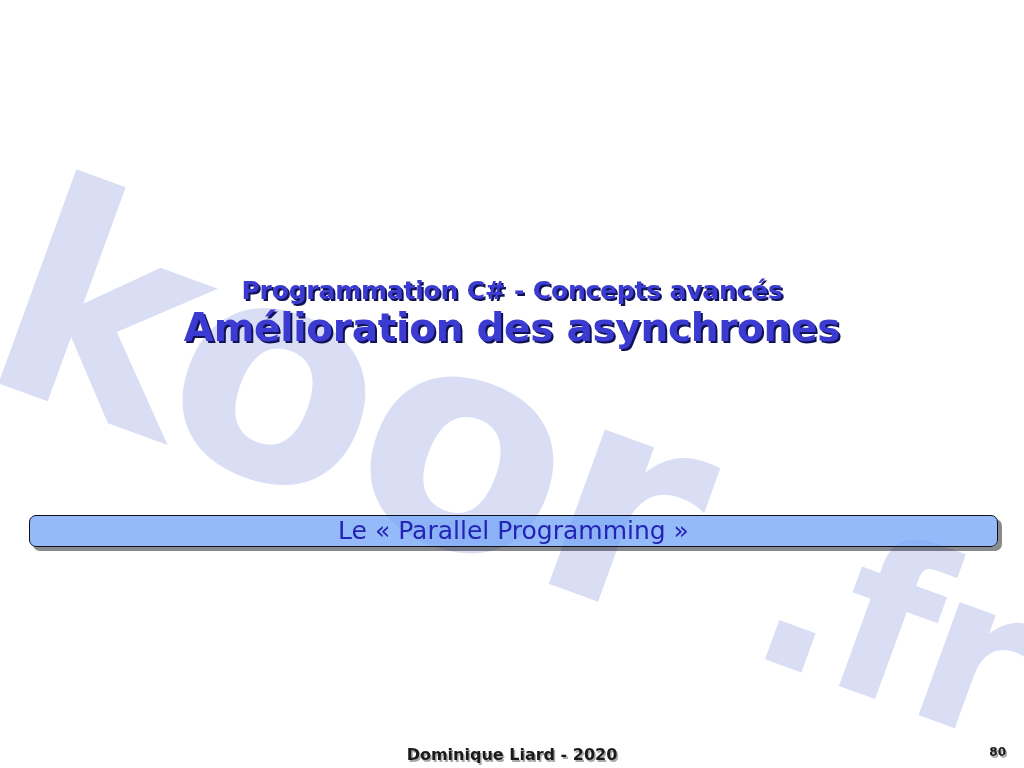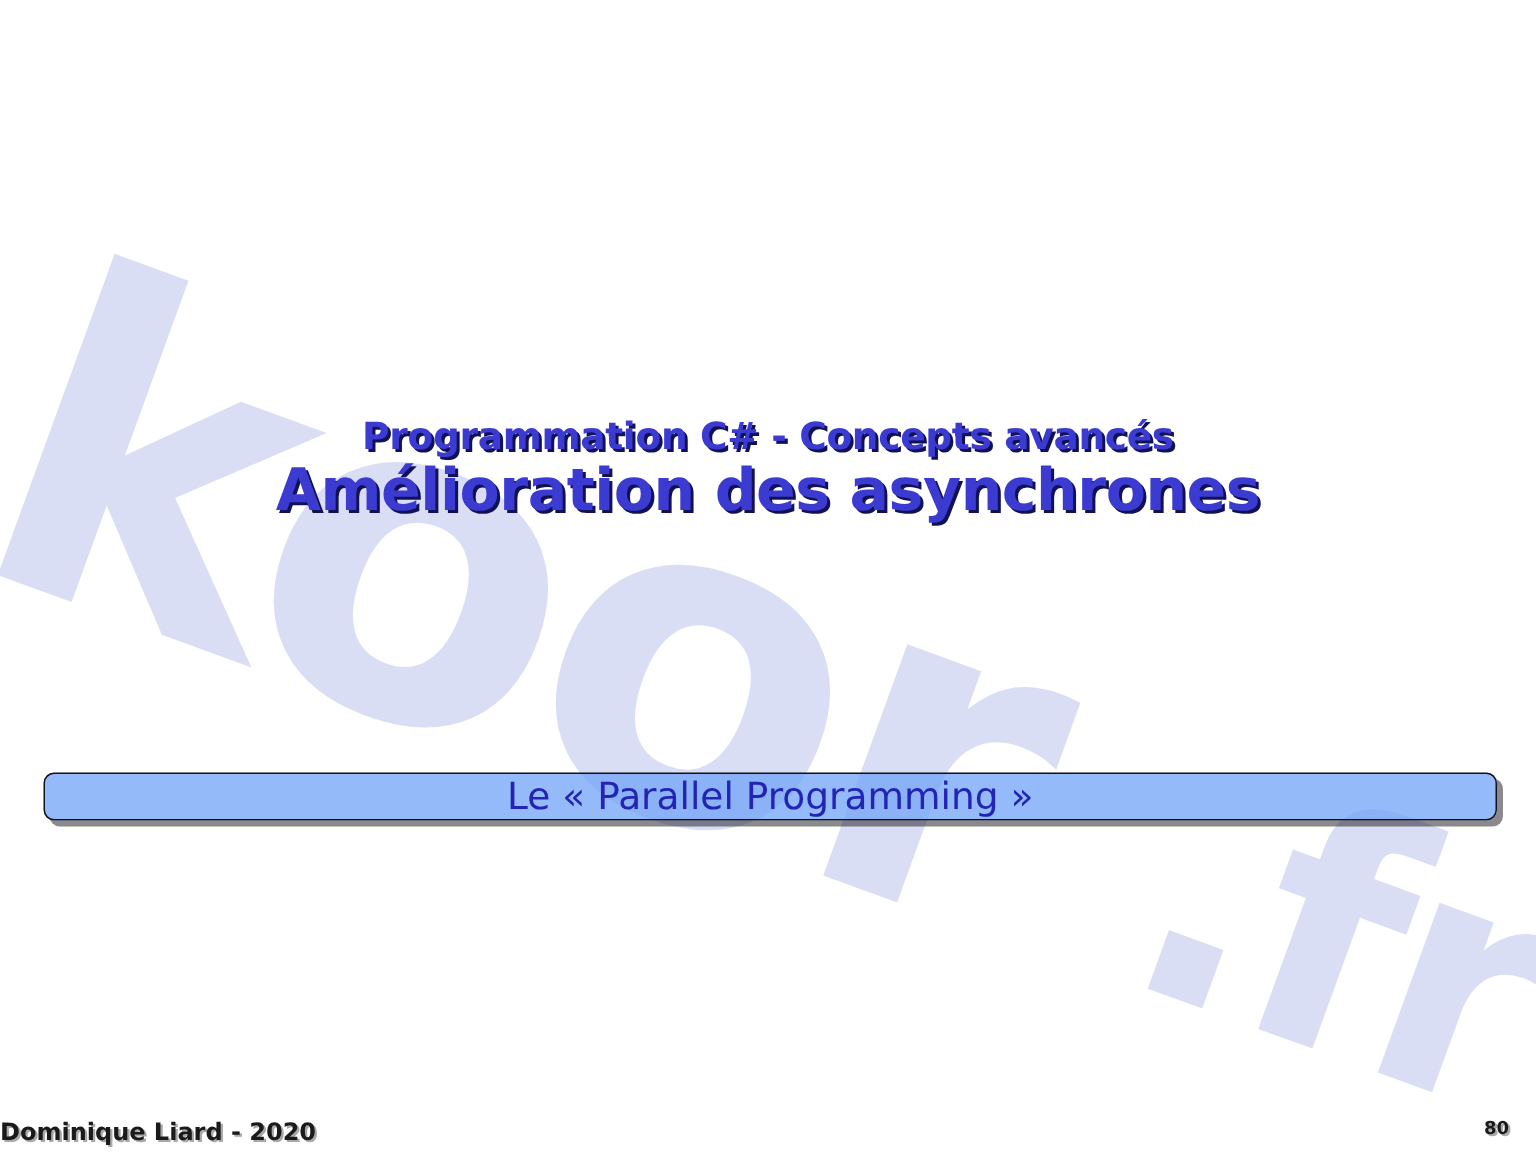--- a/index.html
+++ b/index.html
@@ -130,21 +130,21 @@
     z-index: 5;
     border-radius: 10px;
   }
 
   
   #footer-author {
     position: absolute;
     left: 0;
     top: 745px;
     width: 1024px;
-    text-align: left;
+    text-align: center;
     font-family: "DejaVu Sans", sans-serif;
     font-weight: bold;
     font-size: 16px;
     color: #1a1a1a;
     text-shadow: 1.5px 1.5px 0 #a9a9a9;
     z-index: 3;
   }
   #footer-pagenum {
     position: absolute;
     right: 18px;

